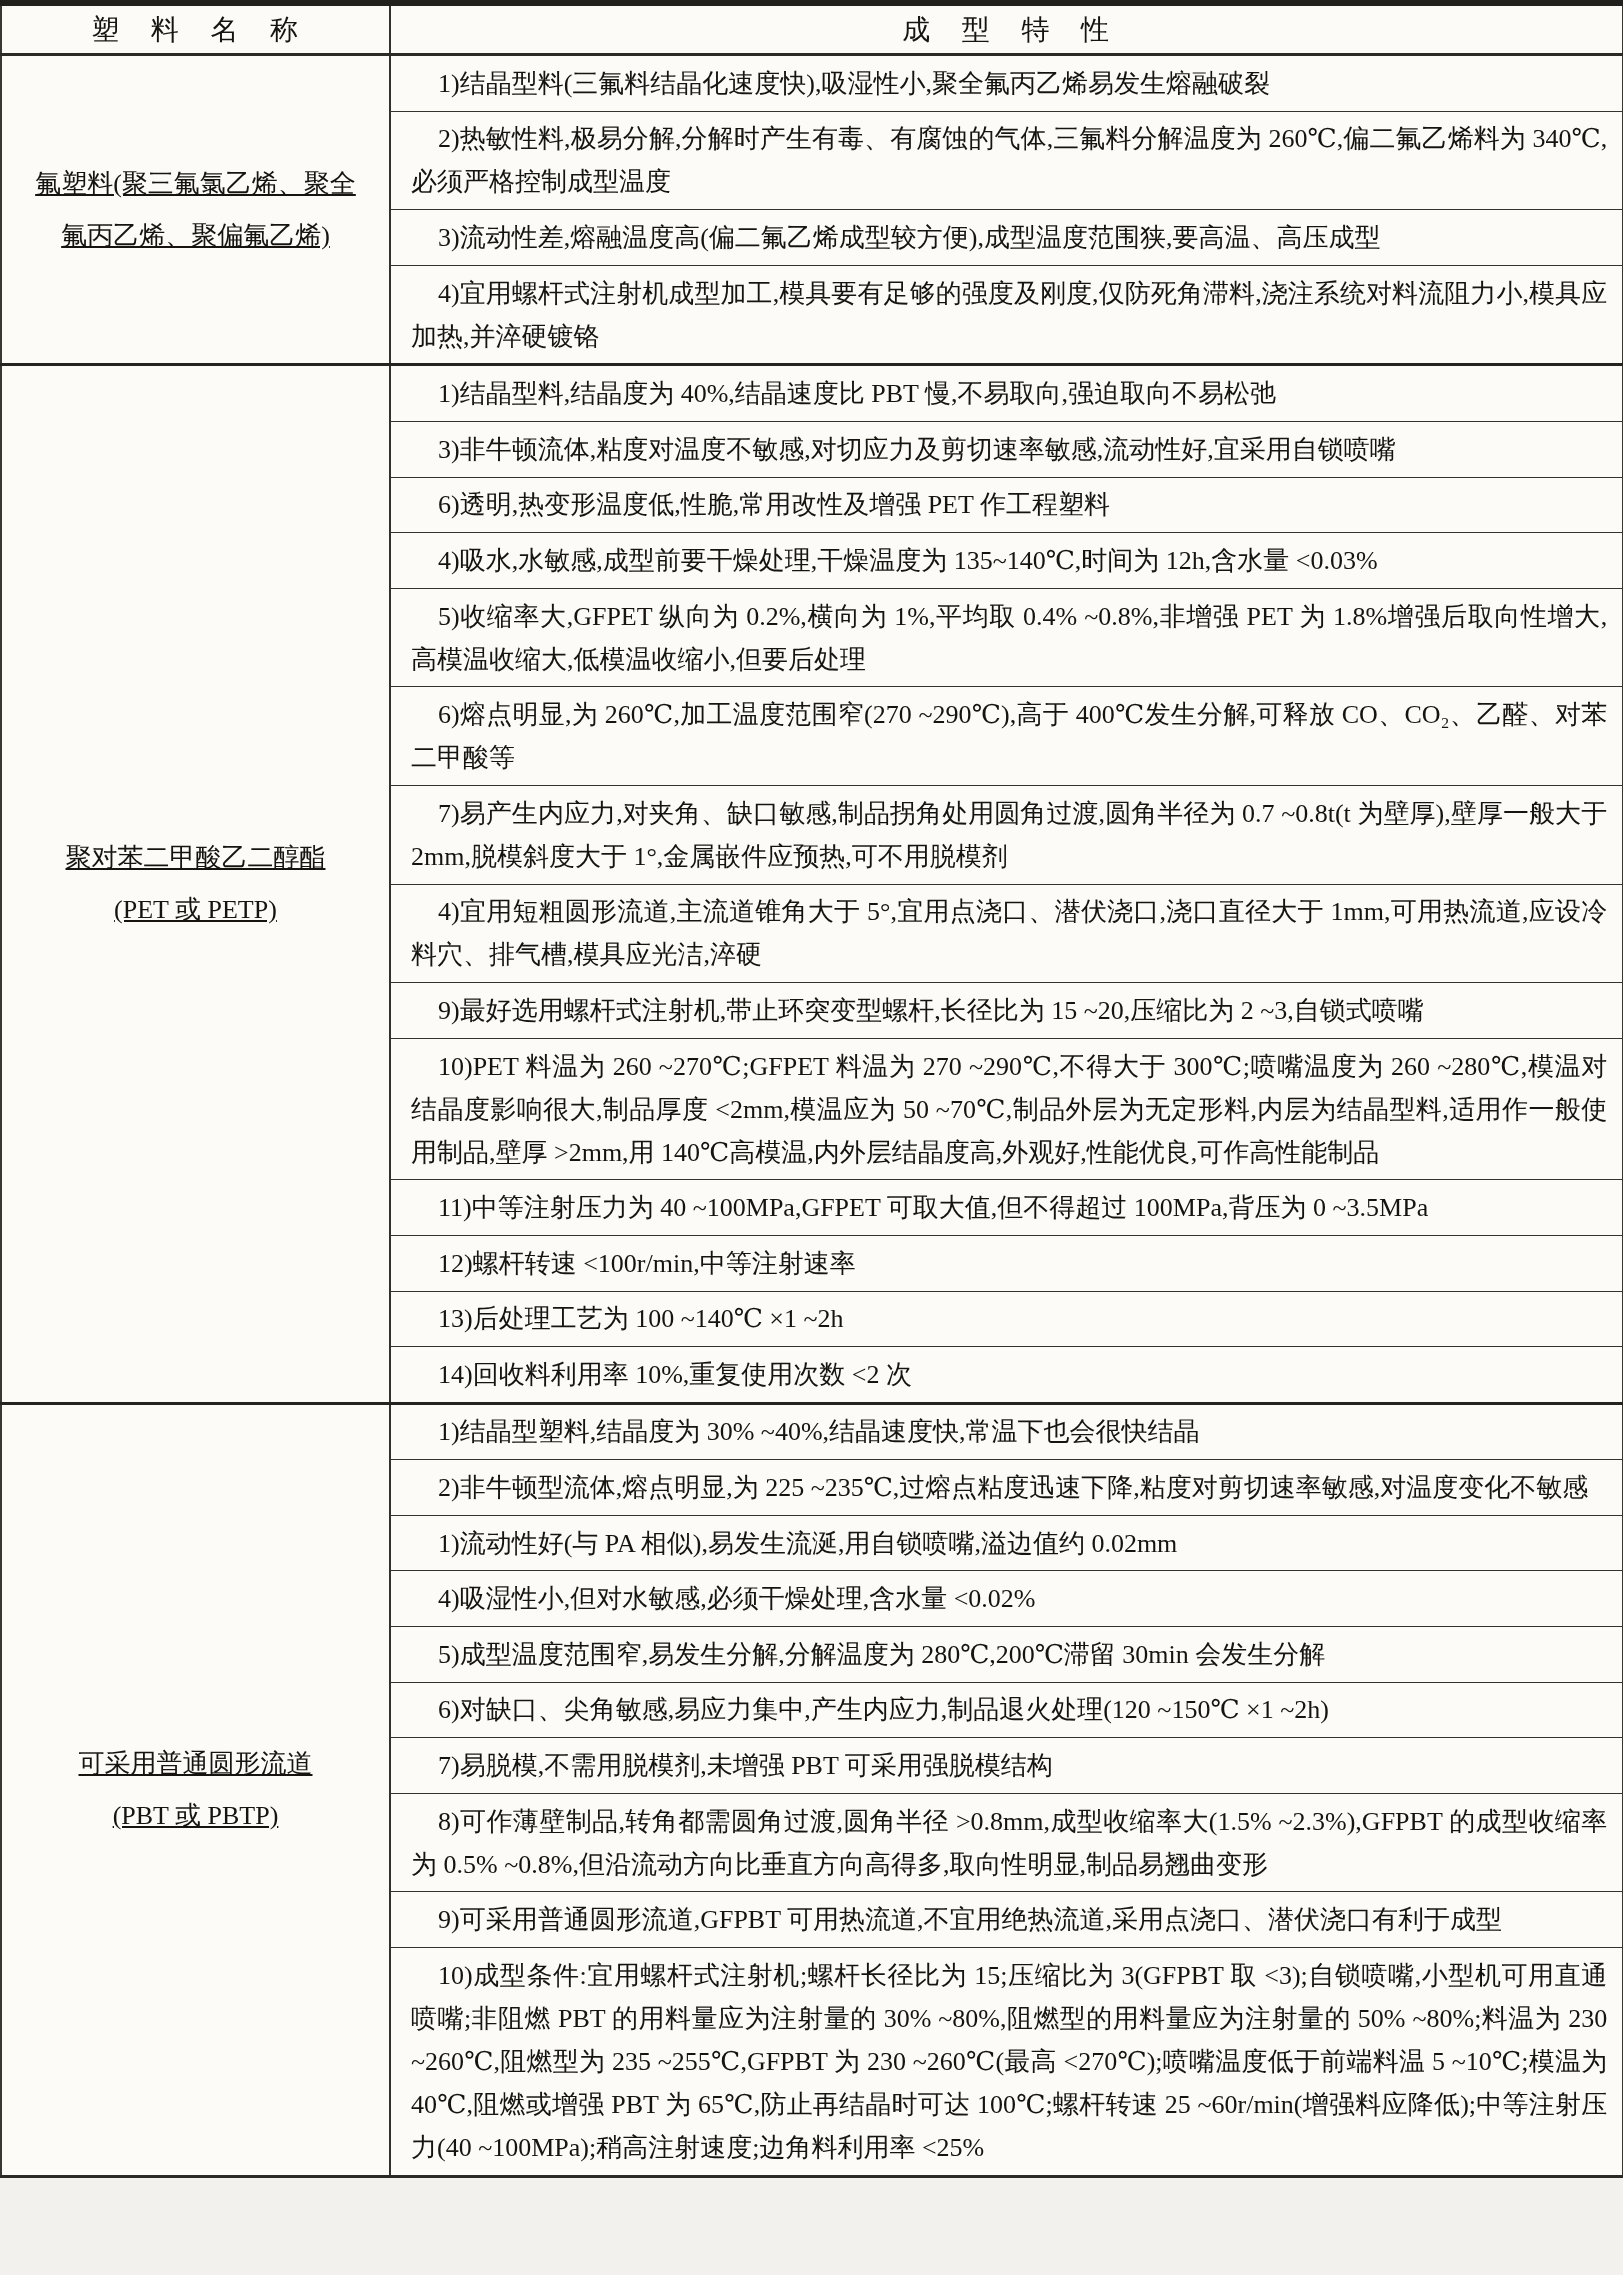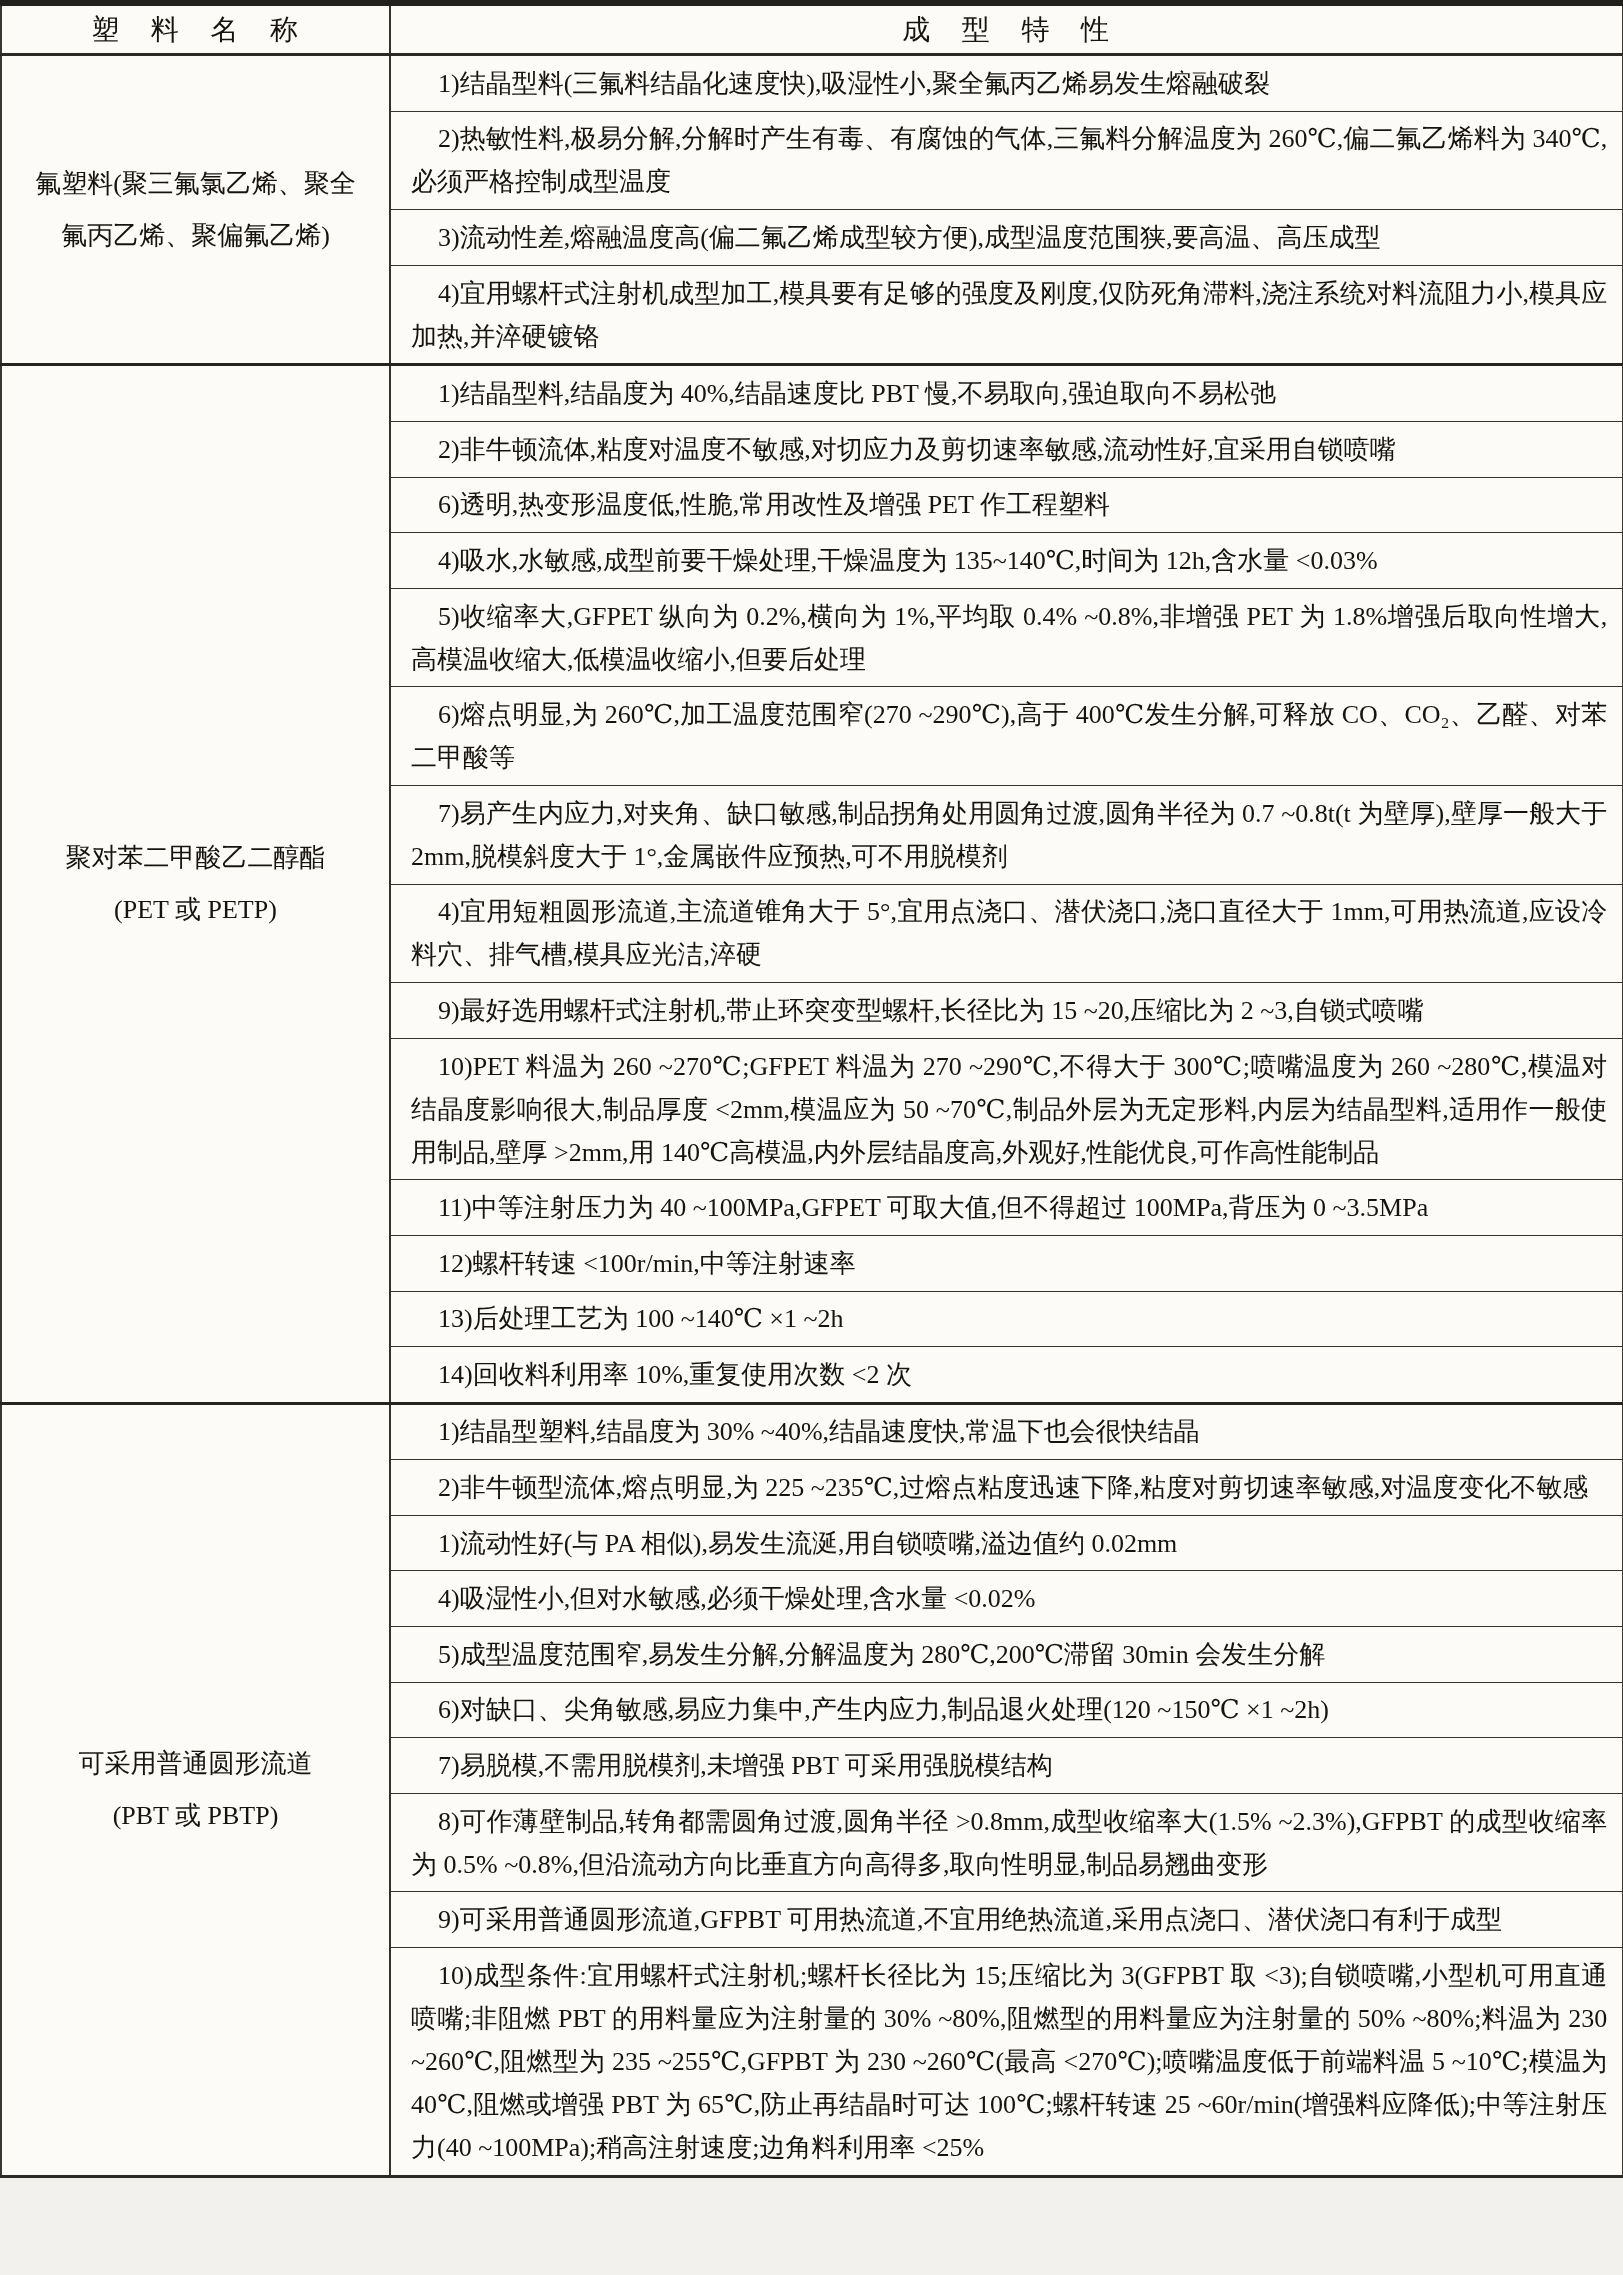--- a/index.html
+++ b/index.html
@@ -47,20 +47,21 @@
   td.name {
     border-right: 2.7px solid #34312b;
     text-align: center;
     vertical-align: middle;
     font-size: 26px;
     padding: 0 7.2px;
   }
   td.name .nline {
     line-height: 52px;
     white-space: nowrap;
+    text-decoration: underline;
   }
   
   td.item {
     padding: 0;
     vertical-align: middle;
   }
   tr.rowline td.item { border-top: 1.8px solid #35322c; }
   tr.secline td { border-top: 3.6px solid #26241f; }
   td.item p {
     margin: 4px;
@@ -115,21 +116,21 @@
           <td class="name" rowspan="14">
             <div class="nline">聚对苯二甲酸乙二醇酯</div>
             <div class="nline">(PET 或 PETP)</div>
           </td>
           <td class="item">
             <p>1)结晶型料,结晶度为 40%,结晶速度比 PBT 慢,不易取向,强迫取向不易松弛</p>
           </td>
         </tr>
         <tr class="rowline">
           <td class="item">
-            <p>2)非牛顿流体,粘度对温度不敏感,对切应力及剪切速率敏感,流动性好,宜采用自锁喷嘴</p>
+            <p>3)非牛顿流体,粘度对温度不敏感,对切应力及剪切速率敏感,流动性好,宜采用自锁喷嘴</p>
           </td>
         </tr>
         <tr class="rowline">
           <td class="item">
             <p>6)透明,热变形温度低,性脆,常用改性及增强 PET 作工程塑料</p>
           </td>
         </tr>
         <tr class="rowline">
           <td class="item">
             <p>4)吸水,水敏感,成型前要干燥处理,干燥温度为 135~140℃,时间为 12h,含水量 &lt;0.03%</p>

